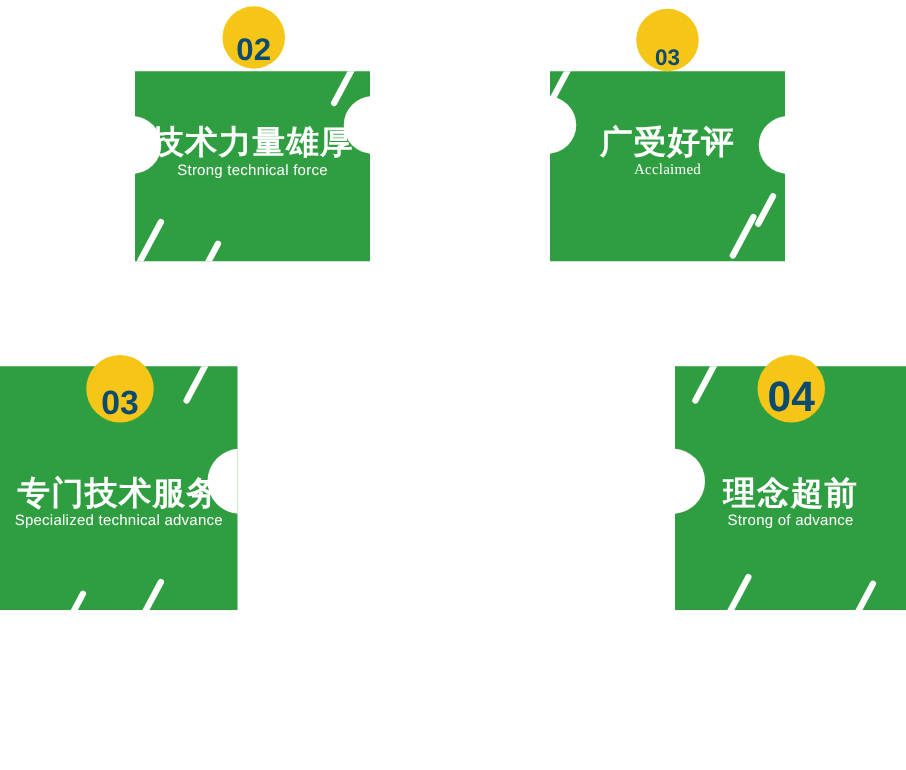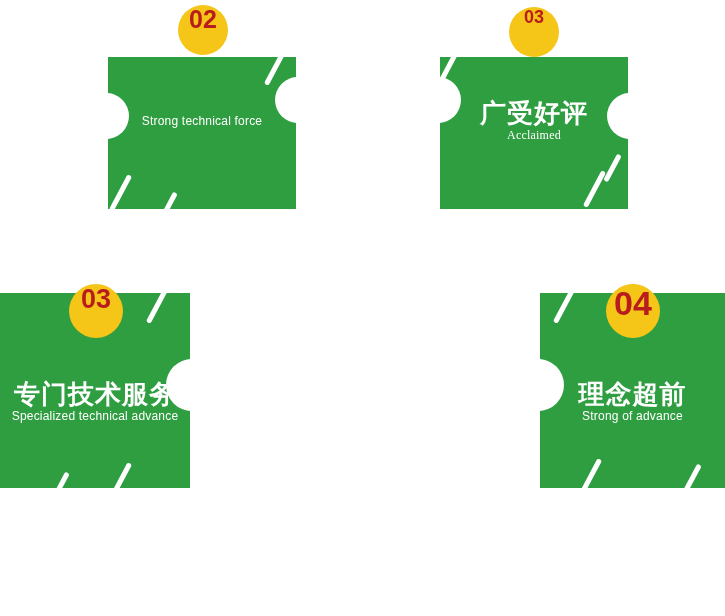--- a/index.html
+++ b/index.html
@@ -26,22 +26,22 @@
     font-size:26px; font-weight:bold;
     letter-spacing:1px; line-height:1.15;
   }
   .subtitle {
     font-size:12px; margin-top:0; letter-spacing:0.2px;
   }
   .badge {
     position:absolute;
     background:#f5c518;
     border-radius:50%;
-    display:flex; align-items:flex-start; justify-content:center;
-    color:#b91c1c; font-weight:bold;
+    display:flex; align-items:flex-end; justify-content:center;
+    color:#0c4a6e; font-weight:bold;
     z-index:5;
   }
   .notch {
     position:absolute;
     background:#ffffff;
     border-radius:50%;
     z-index:1;
   }
   .slash {
     position:absolute;
@@ -57,20 +57,21 @@
 
 <div class="stage">
 
   <div class="square" style="left:108px; top:57px; width:188px; height:152px;">
     <div class="notch" style="width:46px; height:46px; left:-25px; top:36px;"></div>
     <div class="notch" style="width:46px; height:46px; right:-25px; top:20px;"></div>
     <div class="slash" style="left:165px; top:-10px; transform:rotate(28deg);"></div>
     <div class="slash" style="left:10px; top:116px; transform:rotate(28deg);"></div>
     <div class="slash short" style="left:58px; top:134px; transform:rotate(28deg);"></div>
     <div class="content" style="transform:translateY(-12px);">
+      <div class="title">技术力量雄厚</div>
       <div class="subtitle">Strong technical force</div>
     </div>
   </div>
   <div class="badge" style="left:178px; top:5px; width:50px; height:50px; font-size:25px;">
     <span>02</span>
   </div>
 
   <div class="square" style="left:440px; top:57px; width:188px; height:152px;">
     <div class="notch" style="width:46px; height:46px; left:-25px; top:20px;"></div>
     <div class="notch" style="width:46px; height:46px; right:-25px; top:36px;"></div>

